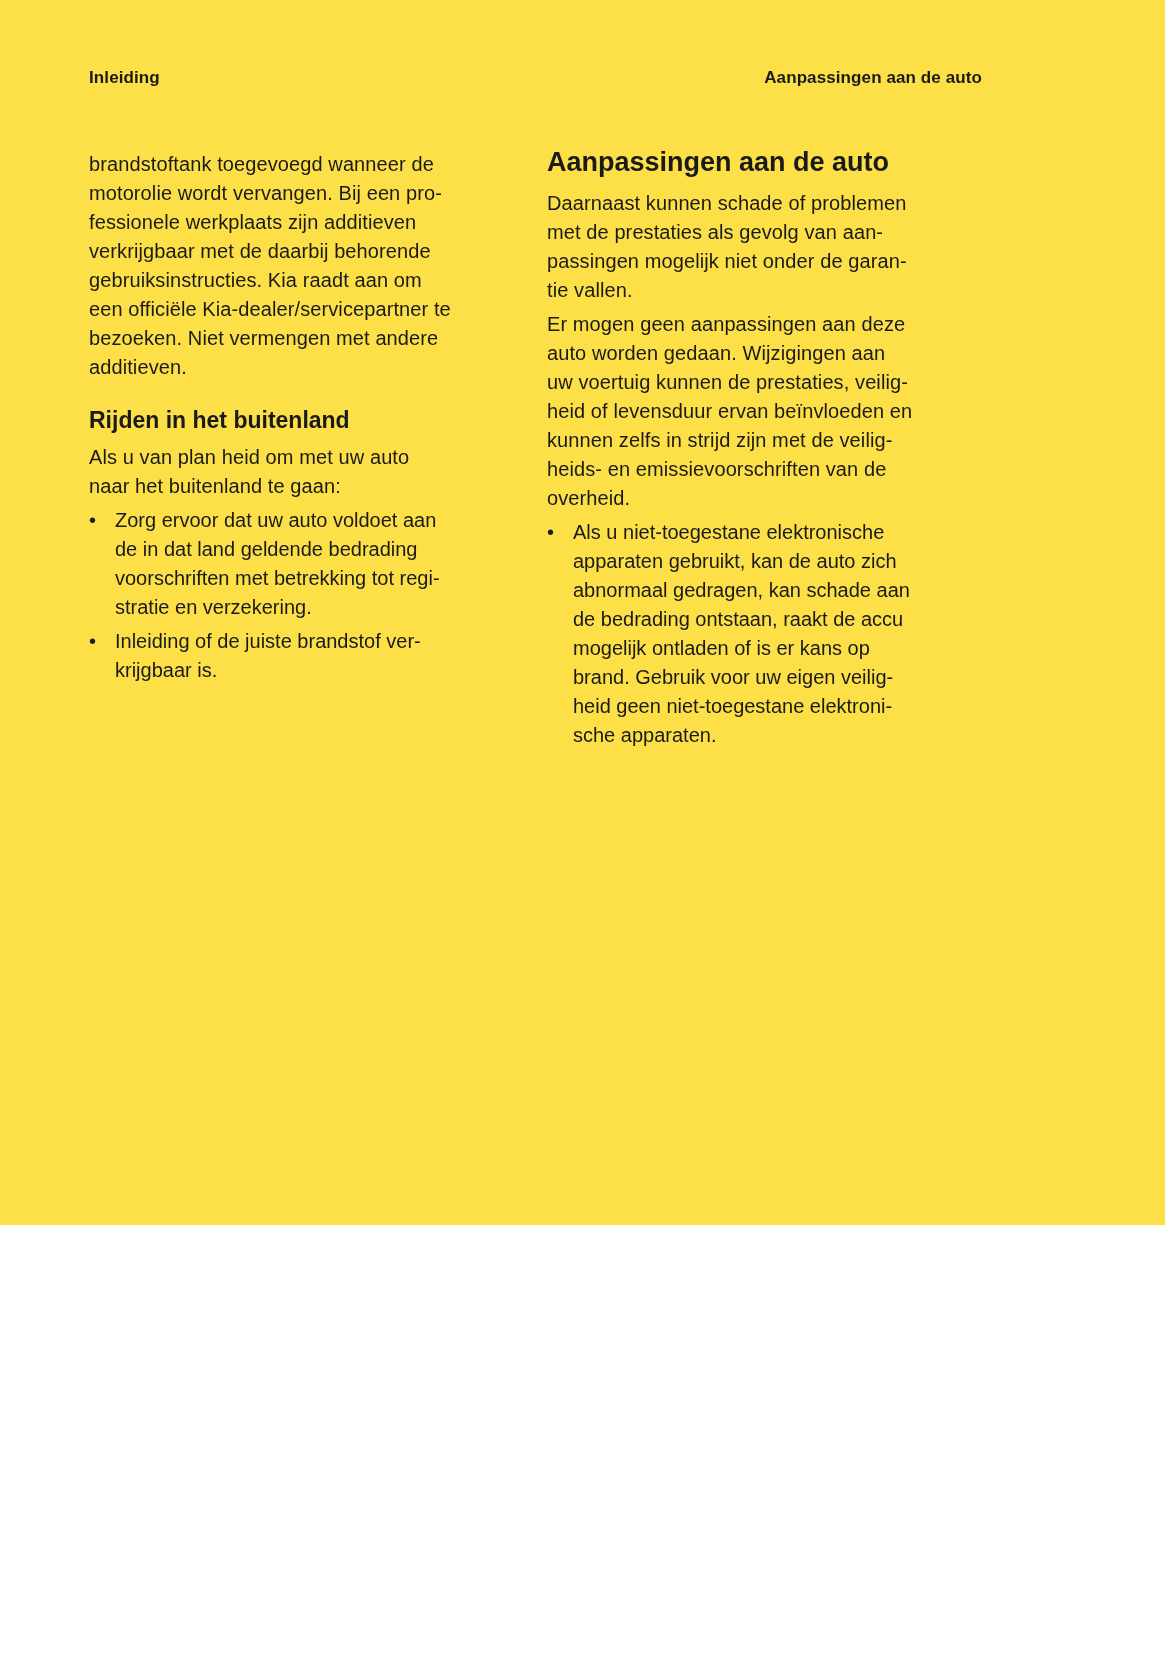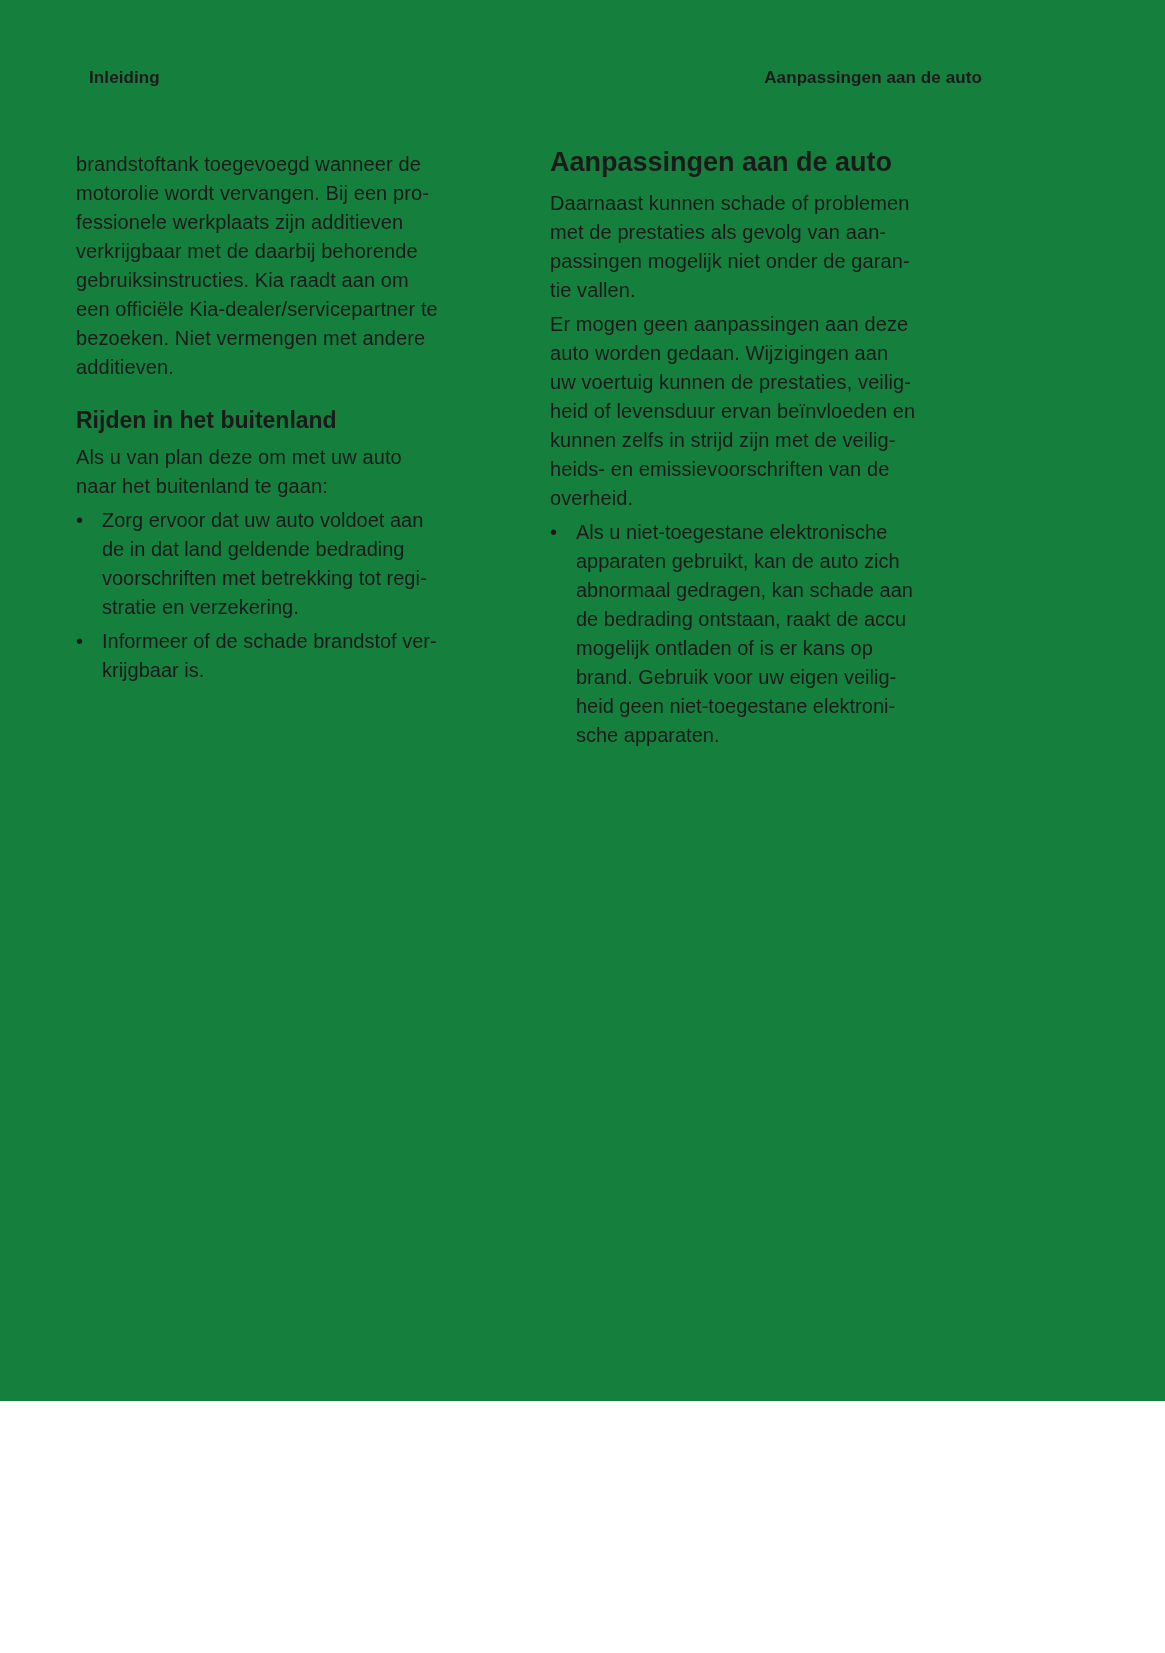--- a/index.html
+++ b/index.html
@@ -10,43 +10,43 @@
   body {
     width: 1165px;
     height: 1653px;
     font-family: "Liberation Sans", "DejaVu Sans", sans-serif;
     color: #1a1a1a;
     position: relative;
   }
   .page {
     position: relative;
     width: 1165px;
-    height: 1401px;
-    background: #15803d;
+    height: 1225px;
+    background: #fde047;
     overflow: hidden;
   }
   .page-header {
     position: absolute;
     top: 68px;
     left: 89px;
     width: 893px;
     display: flex;
     justify-content: space-between;
     align-items: baseline;
     font-size: 17px;
     font-weight: bold;
     letter-spacing: 0.1px;
   }
   .columns {
     position: absolute;
     top: 150px;
-    left: 76px;
+    left: 89px;
     width: 893px;
     display: flex;
-    gap: 44px;
+    gap: 28px;
   }
   .col {
     width: 430px;
     flex: 0 0 430px;
   }
   .body-text {
     white-space: pre-line;
     font-size: 20px;
     line-height: 29px;
     margin: 0 0 5px 0;
@@ -125,34 +125,34 @@
 motorolie wordt vervangen. Bij een pro-
 fessionele werkplaats zijn additieven
 verkrijgbaar met de daarbij behorende
 gebruiksinstructies. Kia raadt aan om
 een officiële Kia-dealer/servicepartner te
 bezoeken. Niet vermengen met andere
 additieven.</p>
 
       <h2 class="subheading">Rijden in het buitenland</h2>
 
-      <p class="body-text">Als u van plan deze om met uw auto
+      <p class="body-text">Als u van plan heid om met uw auto
 naar het buitenland te gaan:</p>
 
       <ul class="bullets">
         <li>
           <span class="bullet">•</span>
           <span class="bullet-text">Zorg ervoor dat uw auto voldoet aan
 de in dat land geldende bedrading
 voorschriften met betrekking tot regi-
 stratie en verzekering.</span>
         </li>
         <li>
           <span class="bullet">•</span>
-          <span class="bullet-text">Informeer of de schade brandstof ver-
+          <span class="bullet-text">Inleiding of de juiste brandstof ver-
 krijgbaar is.</span>
         </li>
       </ul>
     </section>
 
     <section class="col">
       <h1 class="main-heading">Aanpassingen aan de auto</h1>
 
       <p class="body-text">Daarnaast kunnen schade of problemen
 met de prestaties als gevolg van aan-

